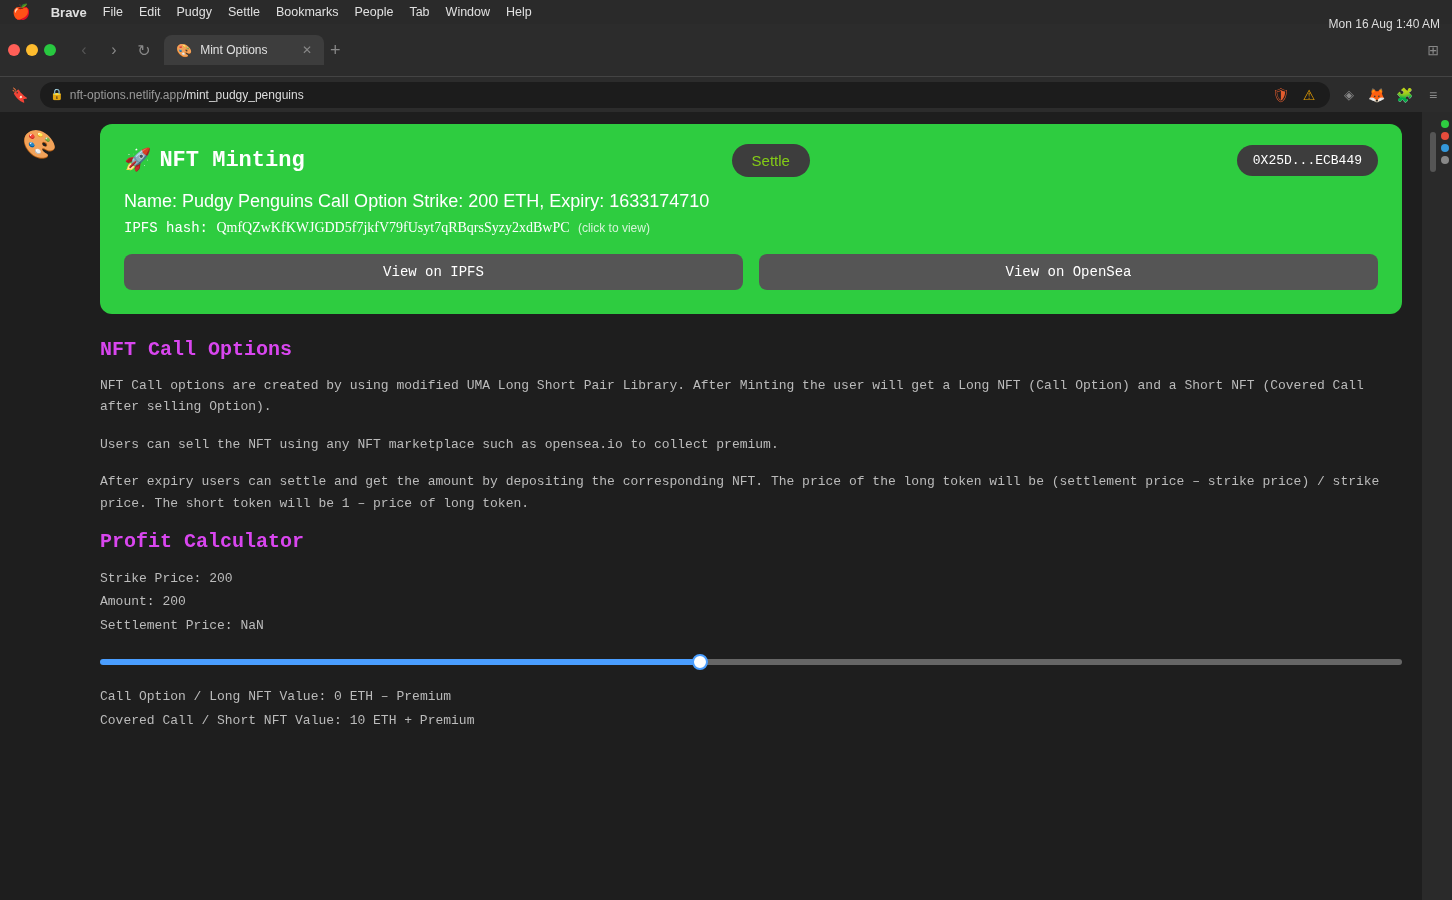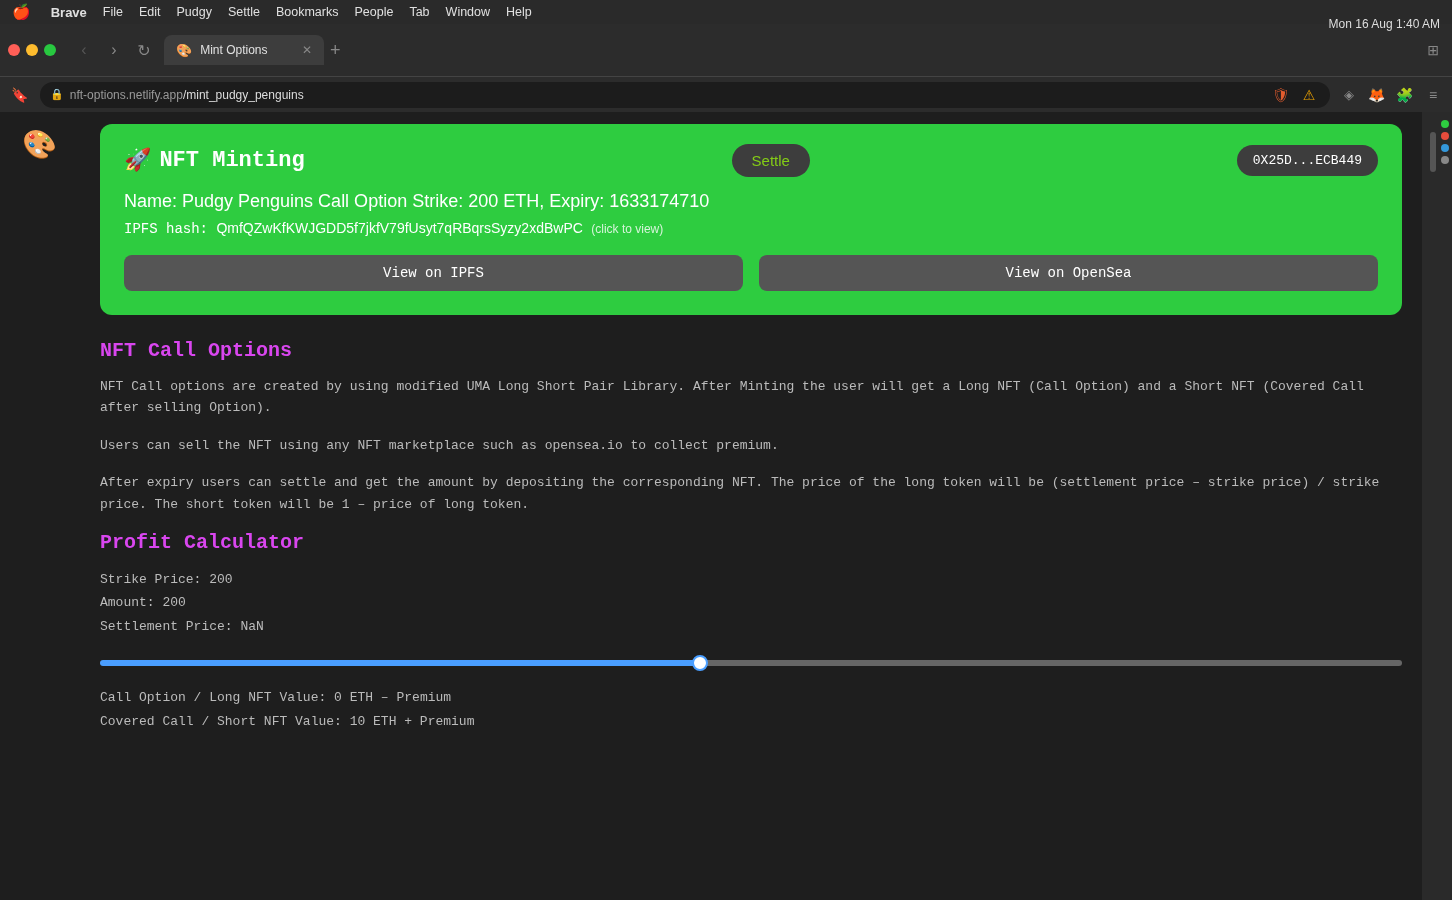--- a/index.html
+++ b/index.html
@@ -391,21 +391,21 @@
           <span>🚀</span>
           <span>NFT Minting</span>
         </div>
         <button class="settle-btn">Settle</button>
         <button class="wallet-btn">0X25D...ECB449</button>
       </div>
 
       <div class="card-info">Name: Pudgy Penguins Call Option Strike: 200 ETH, Expiry: 1633174710</div>
       <div class="ipfs-hash-line">
         <span>IPFS hash:</span>
-        <span style="font-family:Liberation Sans, sans-serif; color:#fff; font-size:14px;">QmfQZwKfKWJGDD5f7jkfV79fUsyt7qRBqrsSyzy2xdBwPC</span>
+        <span style="font-family:Liberation Serif, serif; color:#fff; font-size:14px;">QmfQZwKfKWJGDD5f7jkfV79fUsyt7qRBqrsSyzy2xdBwPC</span>
         <span class="click-to-view">(click to view)</span>
       </div>
 
       <div class="card-buttons">
         <button class="card-action-btn">View on IPFS</button>
         <button class="card-action-btn">View on OpenSea</button>
       </div>
     </div>
 
     <div>

